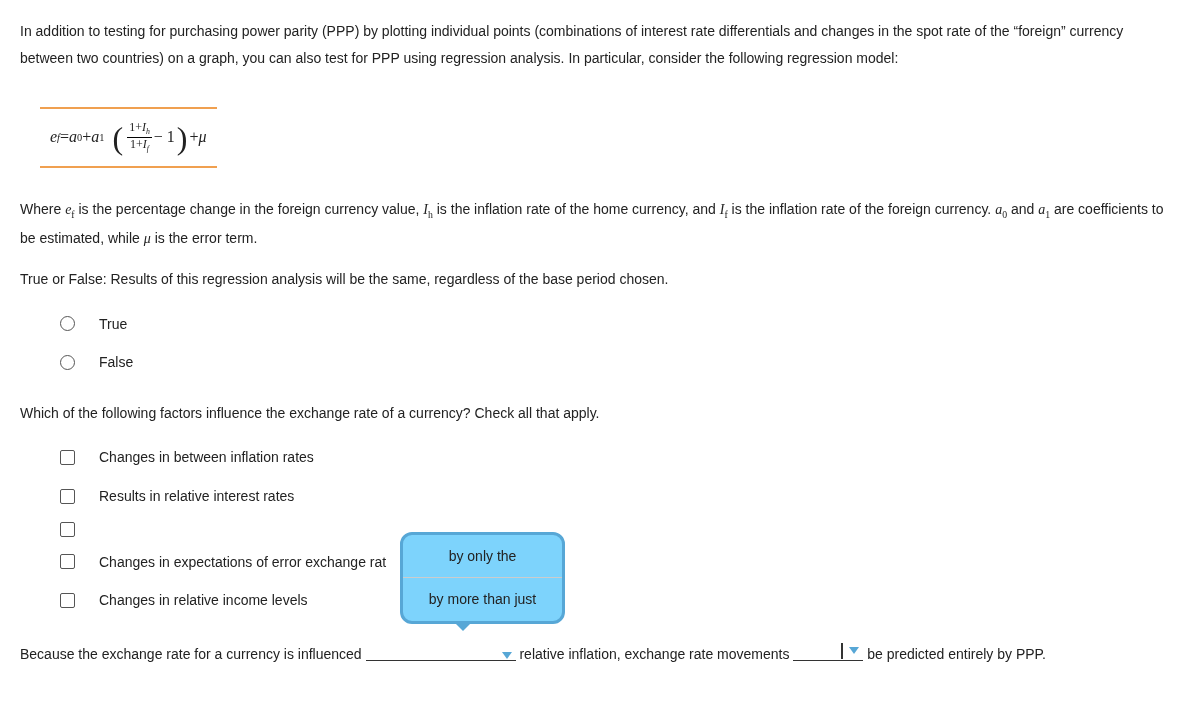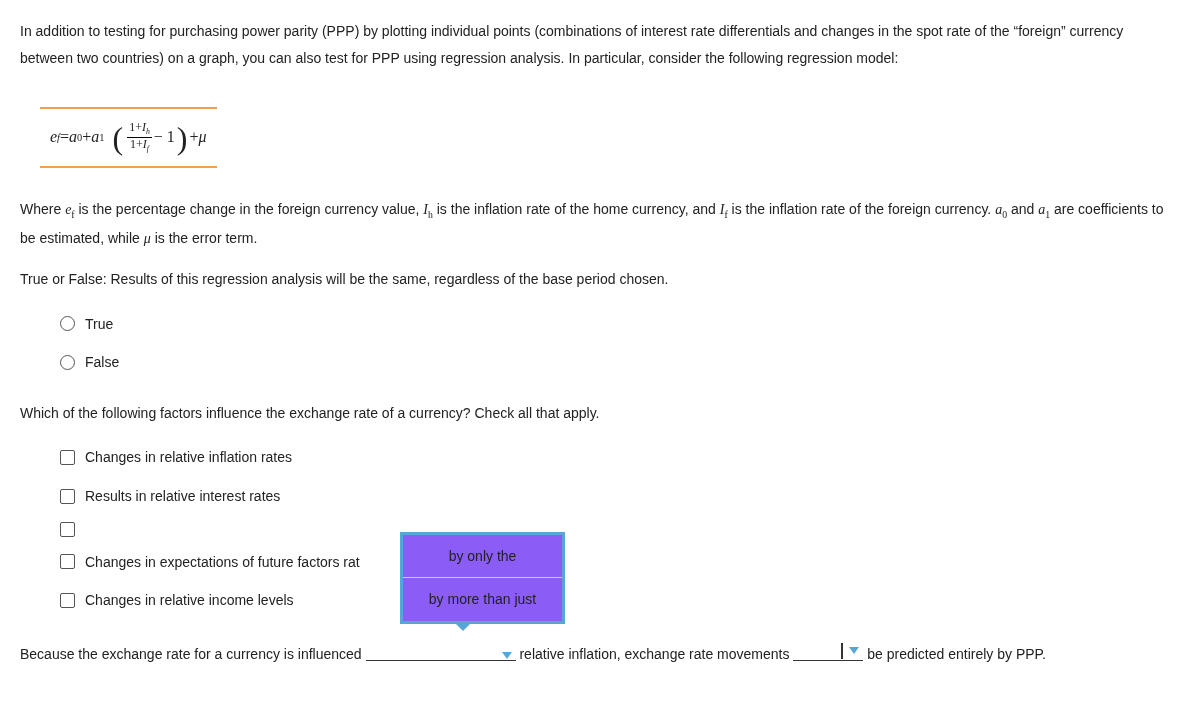--- a/index.html
+++ b/index.html
@@ -44,42 +44,42 @@
   }
   .frac .num { border-bottom: 1px solid #000; padding: 0 2px; }
   .frac .den { padding: 0 2px; }
   .var { font-family: "Times New Roman", serif; font-style: italic; }
   .var sub { font-size: 0.7em; font-style: normal; }
   .question-block { margin-top: 14px; }
   .opts { margin: 12px 0 18px 40px; }
   .opt-row {
     display: flex;
     align-items: center;
-    gap: 10px;
+    gap: 24px;
     padding: 6px 0;
   }
   .radio, .checkbox {
     width: 15px;
     height: 15px;
     border: 1px solid #555;
     background: #fff;
     flex-shrink: 0;
   }
   .radio { border-radius: 50%; }
   .checkbox { border-radius: 2px; }
   .italic { }
   .fill-sentence {
     margin-top: 16px;
     line-height: 2.4;
   }
   .dropdown-popup {
     position: absolute;
     border: 3px solid #57a7d6;
-    background: #8b5cf6;
-    border-radius: 0;
+    background: #7dd3fc;
+    border-radius: 12px;
     font-size: 14px;
     overflow: visible;
   }
   .dropdown-popup .item {
     padding: 8px 18px;
     text-align: center;
     cursor: pointer;
   }
   .dropdown-popup .item + .item { border-top: 1px solid #ccc; }
   .dropdown-popup::after {
@@ -165,32 +165,32 @@
   </div>
 </div>
 
 <div class="question-block rel-wrap">
   <div>
     <span>Which of the following factors influence the exchange rate of a currency? </span><span class="italic">Check all that apply.</span>
   </div>
   <div class="opts">
     <div class="opt-row">
       <span class="checkbox"></span>
-      <span>Changes in relative inflation rates</span>
+      <span>Changes in between inflation rates</span>
     </div>
     <div class="opt-row">
       <span class="checkbox"></span>
       <span>Results in relative interest rates</span>
     </div>
     <div class="opt-row">
       <span class="checkbox"></span>
     </div>
     <div class="opt-row">
       <span class="checkbox"></span>
-      <span>Changes in expectations of future factors rat</span>
+      <span>Changes in expectations of error exchange rat</span>
     </div>
     <div class="opt-row">
       <span class="checkbox"></span>
       <span>Changes in relative income levels</span>
     </div>
   </div>
 
   <div class="dropdown-popup" style="left:380px; top:132px; width:165px;">
     <div class="item">by only the</div>
     <div class="item">by more than just</div>

